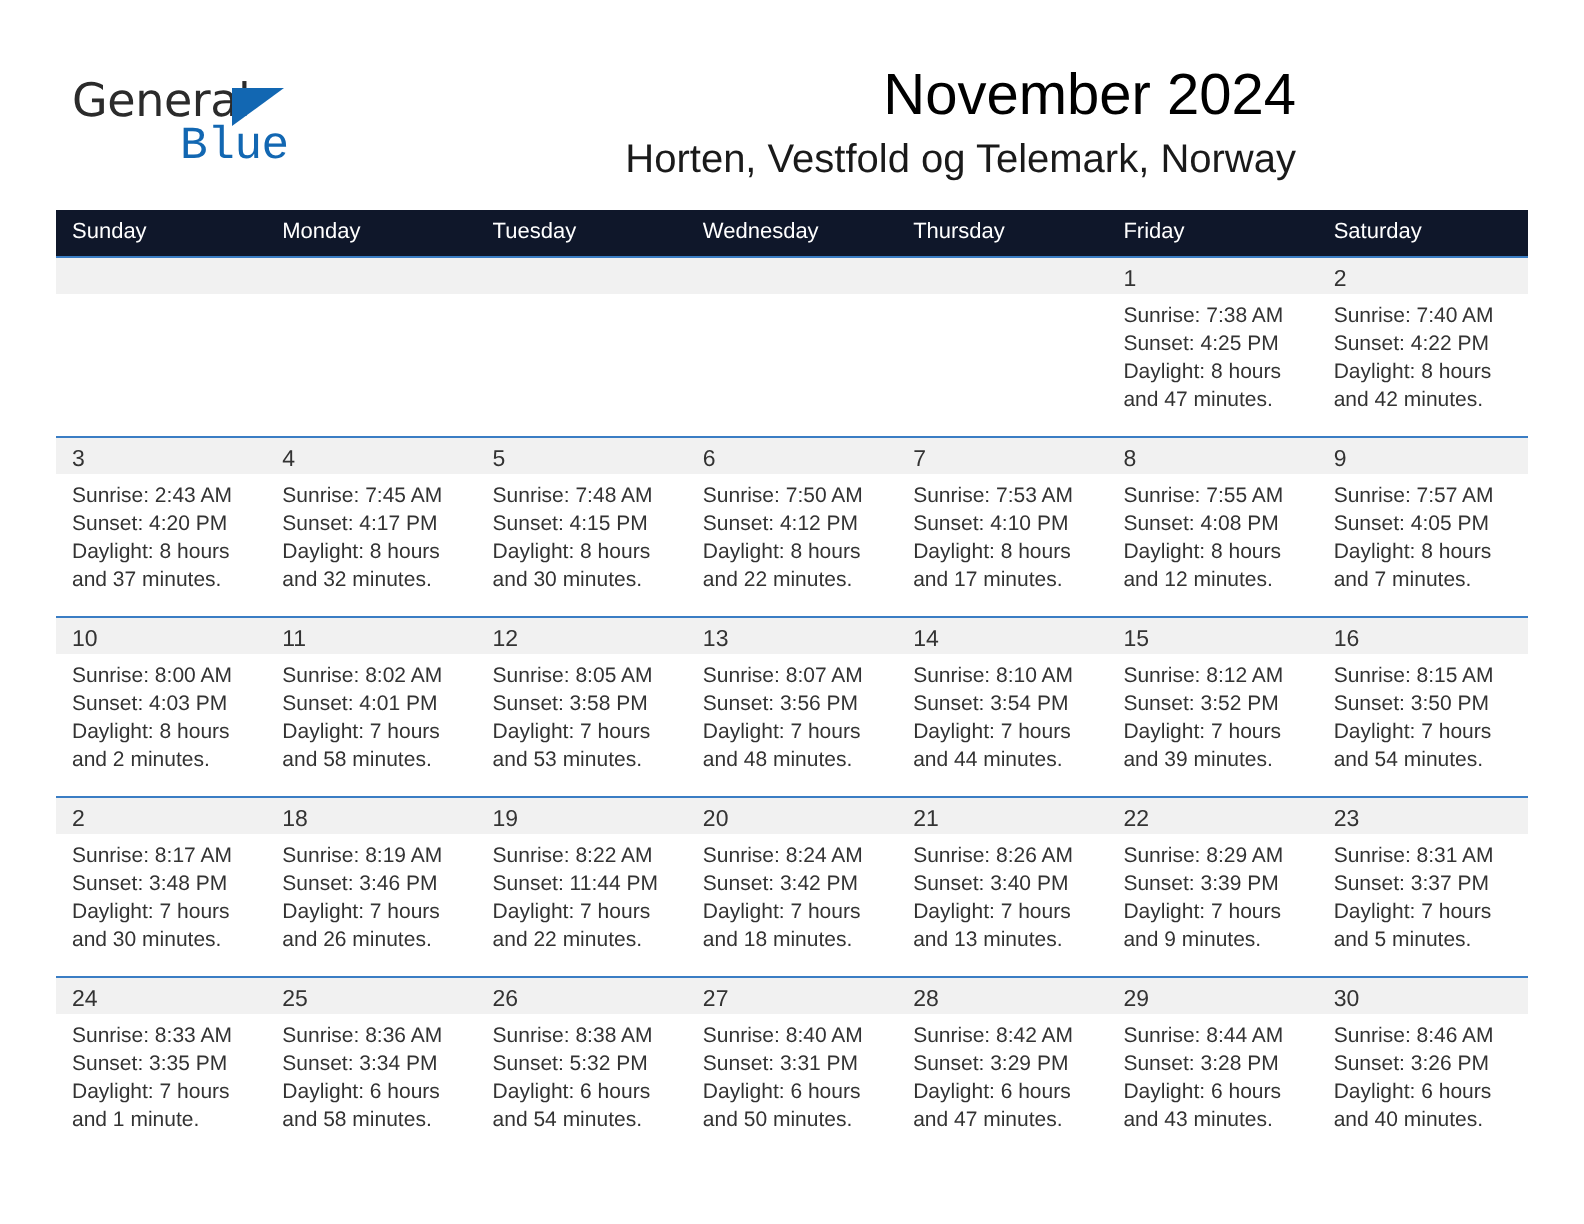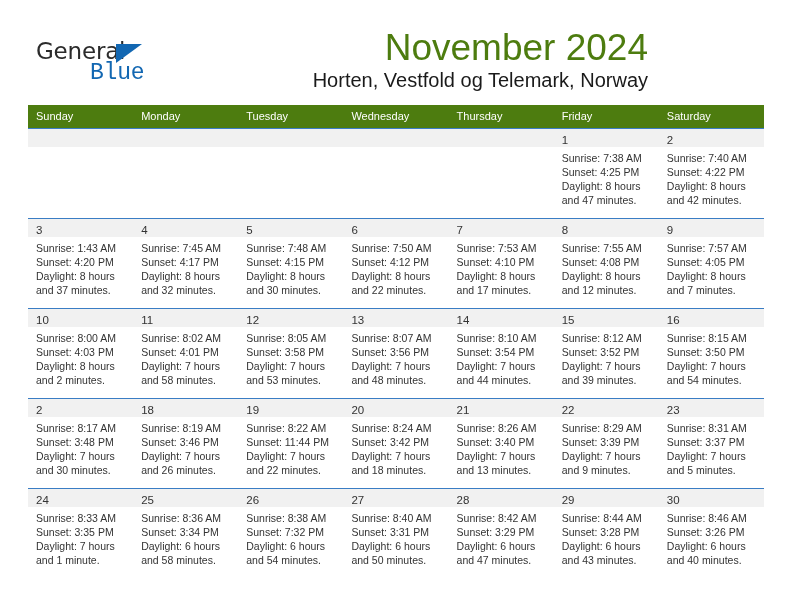--- a/index.html
+++ b/index.html
@@ -63,22 +63,22 @@
     letter-spacing: -0.2px;
     font-family: Liberation Mono, monospace;
   }
   .title-block {
     position: absolute;
     right: 0;
     top: 0;
     text-align: right;
   }
   .cal-title {
-    font-size: 37px;
-    color: #4d7c0f;
+    font-size: 29px;
+    color: #000000;
     line-height: 36px;
     font-weight: normal;
     margin: 0;
     white-space: nowrap;
   }
   .cal-subtitle {
     font-size: 20px;
     color: #1a1a1a;
     line-height: 24px;
     margin: 2px 0 0 0;
@@ -88,21 +88,21 @@
   
   .calendar {
     position: absolute;
     left: 28px;
     top: 105px;
     width: 736px;
     border-collapse: collapse;
     table-layout: fixed;
   }
   .calendar th {
-    background: #4d7c0f;
+    background: #0f172a;
     color: #ffffff;
     font-size: 11px;
     font-weight: normal;
     text-align: left;
     padding: 5px 0 6px 8px;
     border: none;
   }
   .calendar td {
     vertical-align: top;
     padding: 0;
@@ -225,21 +225,21 @@
                 <div class="cell-line">and 42 minutes.</div>
               </div>
             </div>
           </td>
         </tr>
         <tr class="week-row">
           <td>
             <div class="cell">
               <div class="daynum-band"><span class="daynum">3</span></div>
               <div class="cell-body">
-                <div class="cell-line">Sunrise: 1:43 AM</div>
+                <div class="cell-line">Sunrise: 2:43 AM</div>
                 <div class="cell-line">Sunset: 4:20 PM</div>
                 <div class="cell-line">Daylight: 8 hours</div>
                 <div class="cell-line">and 37 minutes.</div>
               </div>
             </div>
           </td>
           <td>
             <div class="cell">
               <div class="daynum-band"><span class="daynum">4</span></div>
               <div class="cell-body">
@@ -485,21 +485,21 @@
                 <div class="cell-line">Daylight: 6 hours</div>
                 <div class="cell-line">and 58 minutes.</div>
               </div>
             </div>
           </td>
           <td>
             <div class="cell">
               <div class="daynum-band"><span class="daynum">26</span></div>
               <div class="cell-body">
                 <div class="cell-line">Sunrise: 8:38 AM</div>
-                <div class="cell-line">Sunset: 7:32 PM</div>
+                <div class="cell-line">Sunset: 5:32 PM</div>
                 <div class="cell-line">Daylight: 6 hours</div>
                 <div class="cell-line">and 54 minutes.</div>
               </div>
             </div>
           </td>
           <td>
             <div class="cell">
               <div class="daynum-band"><span class="daynum">27</span></div>
               <div class="cell-body">
                 <div class="cell-line">Sunrise: 8:40 AM</div>

